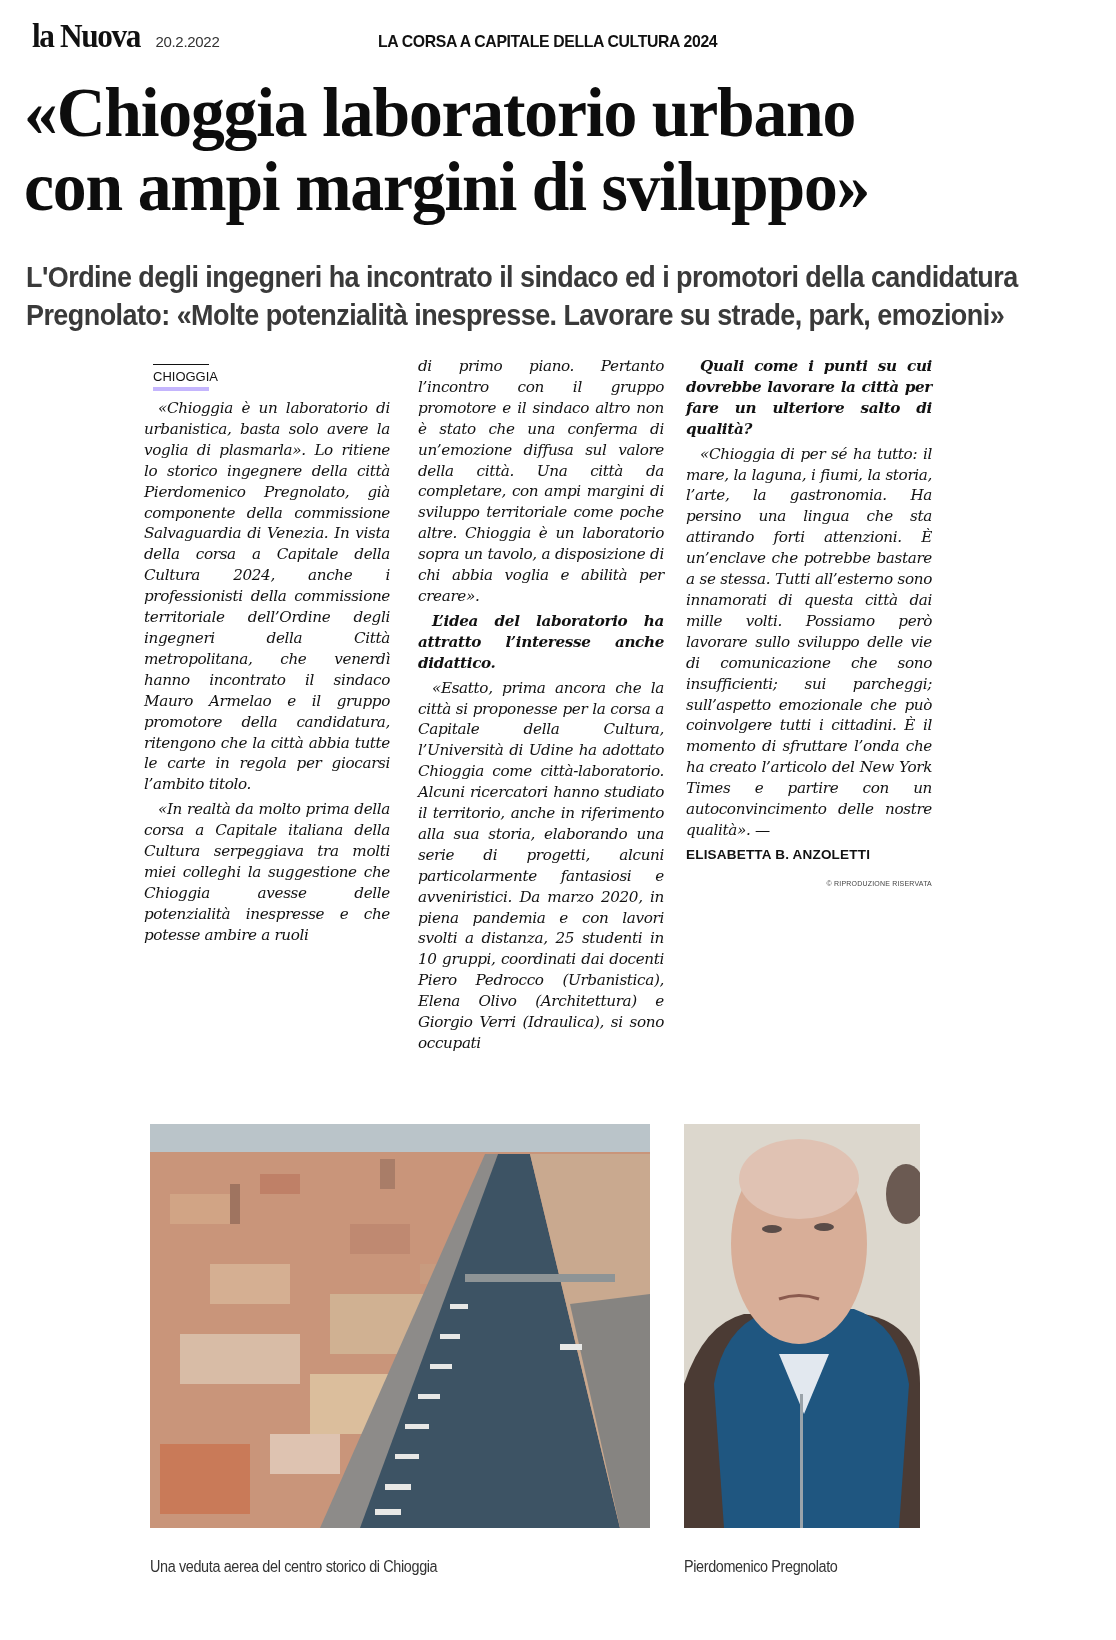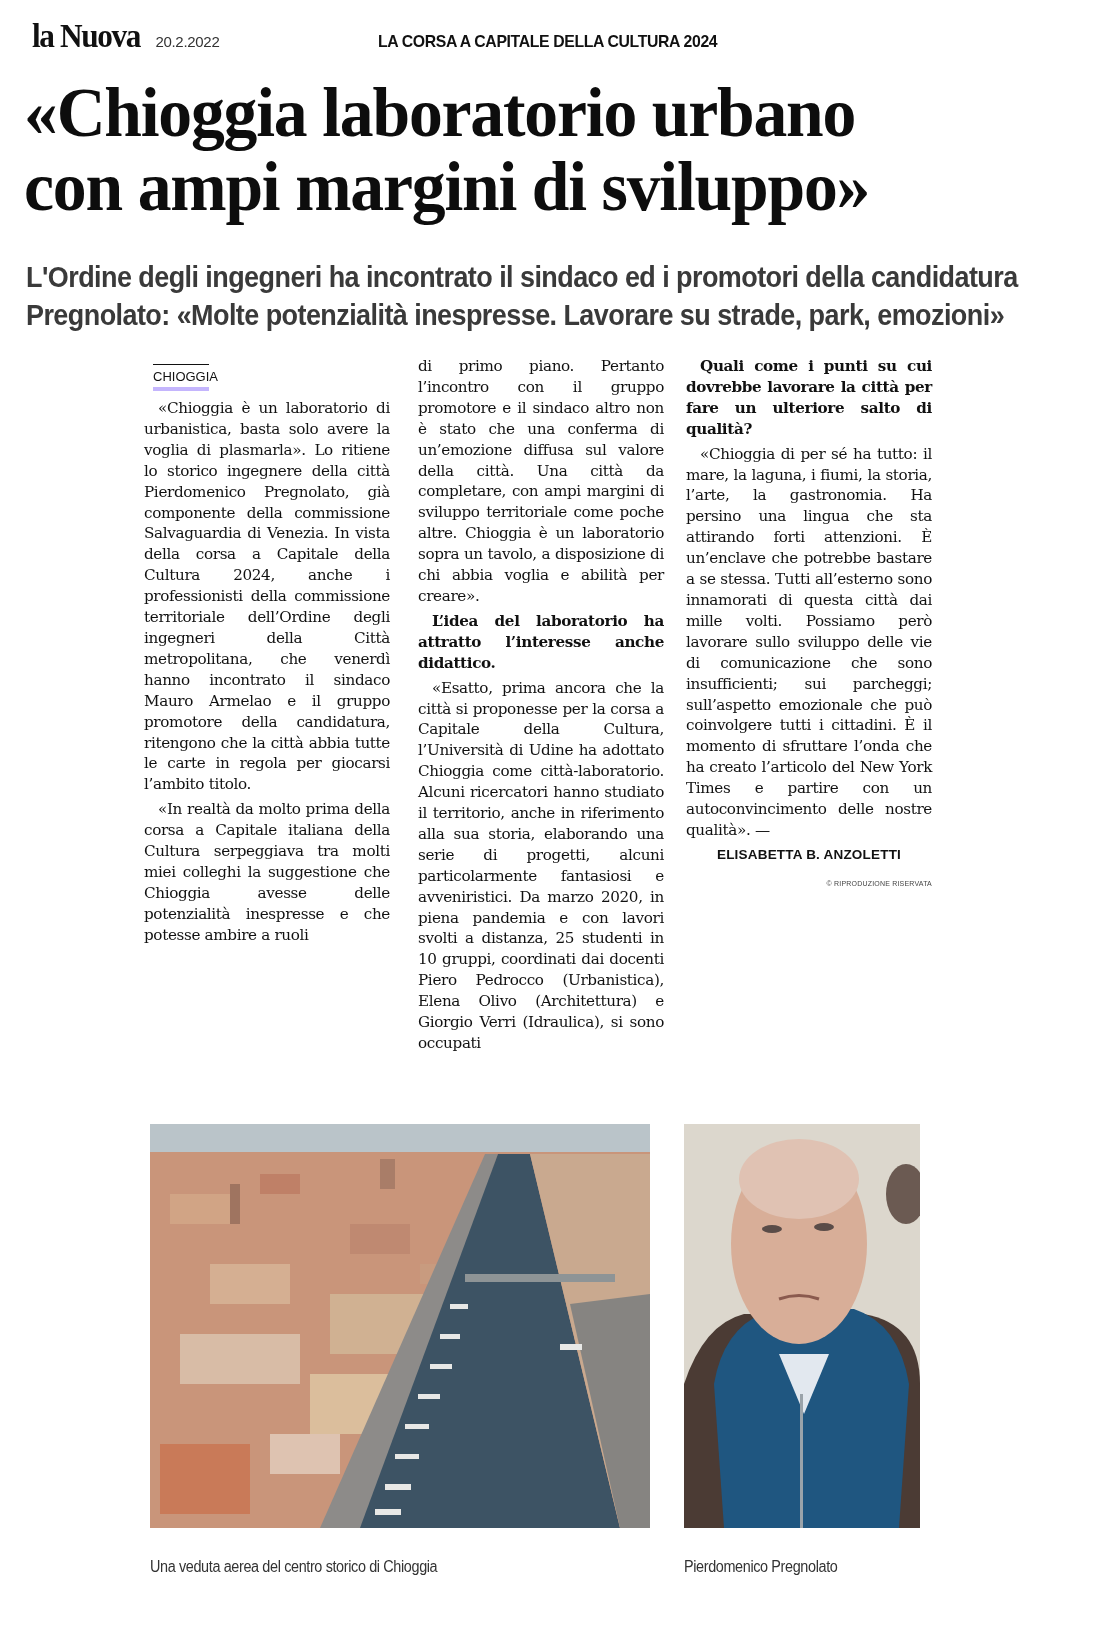--- a/index.html
+++ b/index.html
@@ -11,28 +11,28 @@
   .pubdate { font-family: "Liberation Sans", sans-serif; font-size: 15px; color: #333; margin-left: 6px; margin-bottom: 4px; letter-spacing: -0.3px; }
   .kicker { position: absolute; left: 378px; top: 32px; font-family: "Liberation Sans", sans-serif; font-weight: bold; font-size: 17px; letter-spacing: -0.4px; color: #111; transform: scaleX(0.93); transform-origin: left top; }
 
   .headline { position: absolute; left: 24px; top: 76px; width: 1080px; font-family: "Liberation Serif", serif; font-weight: bold; font-size: 69px; line-height: 74px; letter-spacing: -1.2px; color: #0d0d0d; transform: scaleX(0.98); transform-origin: left top; }
 
   .subhead { position: absolute; left: 26px; top: 258px; width: 1080px; font-family: "Liberation Sans", sans-serif; font-size: 29px; line-height: 38px; color: #3a3a3a; letter-spacing: -0.6px; transform: scaleX(0.93); transform-origin: left top; }
 
   .section-label { position: absolute; left: 153px; top: 364px; font-family: "Liberation Sans", sans-serif; font-size: 13px; color: #111; padding: 4px 0 3px 0; border-top: 1px solid #111; border-bottom: 4px solid #c4b5fd; width: 56px; }
 
   .col { position: absolute; width: 246px; font-family: "DejaVu Serif", serif; font-size: 15.2px; line-height: 20.9px; color: #111; text-align: justify; hyphens: manual; letter-spacing: -0.35px; }
-  .col p { margin-bottom: 4px; }
+  .col p { margin-bottom: 4px; font-style: italic; }
   .col p.indent { text-indent: 14px; }
   .col p.q { font-weight: bold; text-indent: 14px; }
   .col1 { left: 144px; top: 398px; }
   .col2 { left: 418px; top: 356px; }
   .col3 { left: 686px; top: 356px; }
 
-  .byline { font-family: "Liberation Sans", sans-serif; font-weight: bold; font-size: 13.5px; text-align: center; letter-spacing: 0.2px; margin-top: 2px; }
+  .byline { font-family: "Liberation Sans", sans-serif; font-weight: bold; font-size: 13.5px; text-align: left; letter-spacing: 0.2px; margin-top: 2px; }
   .copyright { font-family: "Liberation Sans", sans-serif; font-size: 7px; text-align: right; color: #444; margin-top: 8px; letter-spacing: 0.2px; }
 
   .photo { position: absolute; overflow: hidden; }
   .photo-aerial { left: 150px; top: 1124px; width: 500px; height: 404px;
     background: linear-gradient(180deg, #b9c3c8 0%, #c8c2b8 6%, #c79b7d 14%, #cd9478 40%, #b8866f 70%, #9d7b6a 100%); }
   .photo-portrait { left: 684px; top: 1124px; width: 236px; height: 404px;
     background: linear-gradient(90deg, #d8d3c8 0%, #e4dfd5 50%, #cfc9bd 100%); }
 
   .caption { position: absolute; top: 1558px; font-family: "Liberation Sans", sans-serif; font-size: 16px; color: #333; letter-spacing: -0.4px; transform: scaleX(0.9); transform-origin: left top; }
   .caption-aerial { left: 150px; }

